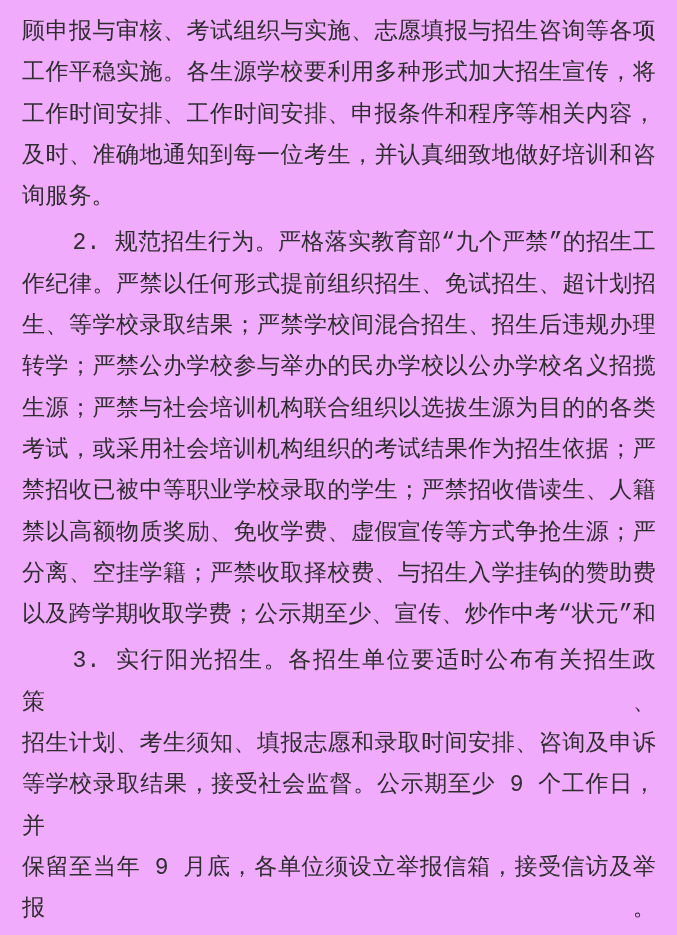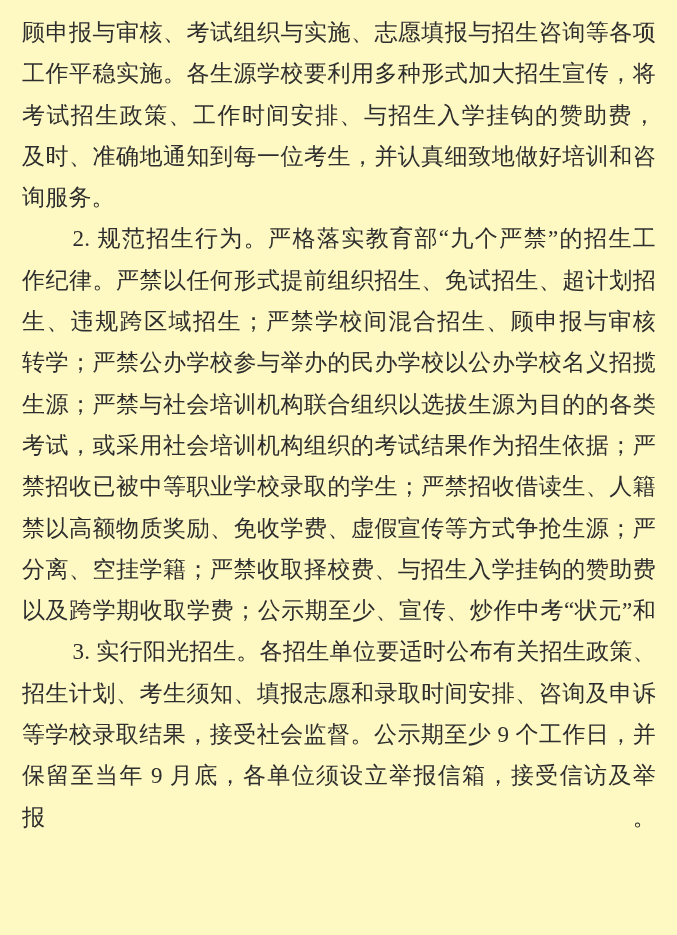--- a/index.html
+++ b/index.html
@@ -5,31 +5,32 @@
   html, body {
     margin: 0;
     padding: 0;
     background: #ffffff;
   }
   .page {
     position: relative;
     box-sizing: border-box;
     width: 677px;
     height: 935px;
-    background: #fef9c3;
+    background: #f0abfc;
     overflow: hidden;
     padding: 12px 21px 0 22px;
-    font-family: Liberation Serif, serif;
+    font-family: Liberation Mono, monospace;
     color: #2e2e2e;
     -webkit-font-smoothing: antialiased;
   }
   .para {
     margin: 0;
   }
   .para + .para {
+    margin-top: 5px;
   }
   .line {
     font-size: 23px;
     line-height: 41.3px;
     text-align: justify;
     text-align-last: justify;
     text-justify: inter-character;
     letter-spacing: 0.2px;
     white-space: normal;
   }
@@ -42,29 +43,29 @@
   }
 </style>
 </head>
 <body>
 
 <div class="page">
 
   <div class="para">
     <div class="line">顾申报与审核、考试组织与实施、志愿填报与招生咨询等各项</div>
     <div class="line">工作平稳实施。各生源学校要利用多种形式加大招生宣传，将</div>
-    <div class="line">考试招生政策、工作时间安排、与招生入学挂钩的赞助费，</div>
+    <div class="line">工作时间安排、工作时间安排、申报条件和程序等相关内容，</div>
     <div class="line">及时、准确地通知到每一位考生，并认真细致地做好培训和咨</div>
     <div class="line short">询服务。</div>
   </div>
 
   <div class="para">
     <div class="line indent">2. 规范招生行为。严格落实教育部“九个严禁”的招生工</div>
     <div class="line">作纪律。严禁以任何形式提前组织招生、免试招生、超计划招</div>
-    <div class="line">生、违规跨区域招生；严禁学校间混合招生、顾申报与审核</div>
+    <div class="line">生、等学校录取结果；严禁学校间混合招生、招生后违规办理</div>
     <div class="line">转学；严禁公办学校参与举办的民办学校以公办学校名义招揽</div>
     <div class="line">生源；严禁与社会培训机构联合组织以选拔生源为目的的各类</div>
     <div class="line">考试，或采用社会培训机构组织的考试结果作为招生依据；严</div>
     <div class="line">禁招收已被中等职业学校录取的学生；严禁招收借读生、人籍</div>
     <div class="line">禁以高额物质奖励、免收学费、虚假宣传等方式争抢生源；严</div>
     <div class="line">分离、空挂学籍；严禁收取择校费、与招生入学挂钩的赞助费</div>
     <div class="line">以及跨学期收取学费；公示期至少、宣传、炒作中考“状元”和</div>
   </div>
 
   <div class="para">

